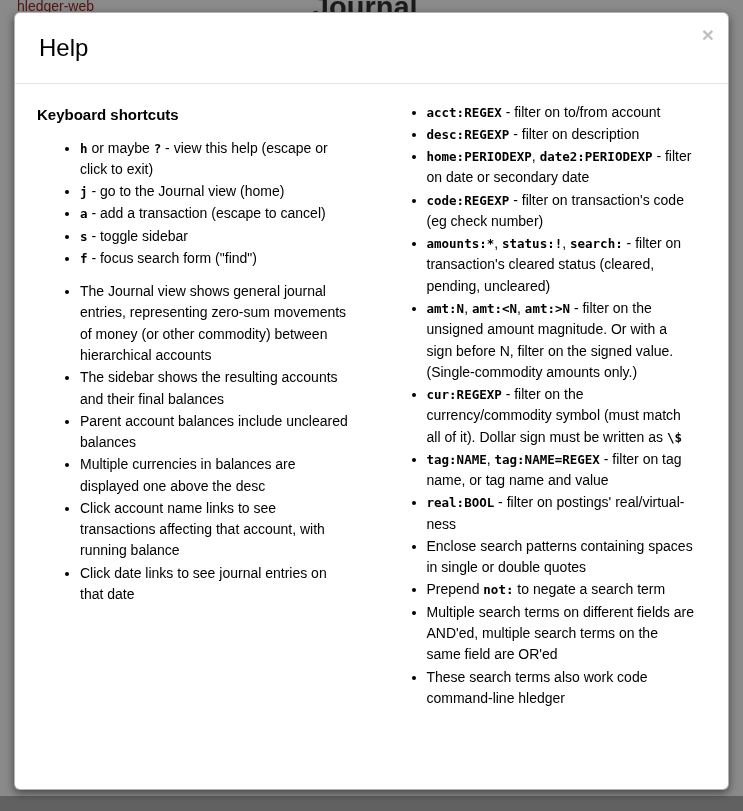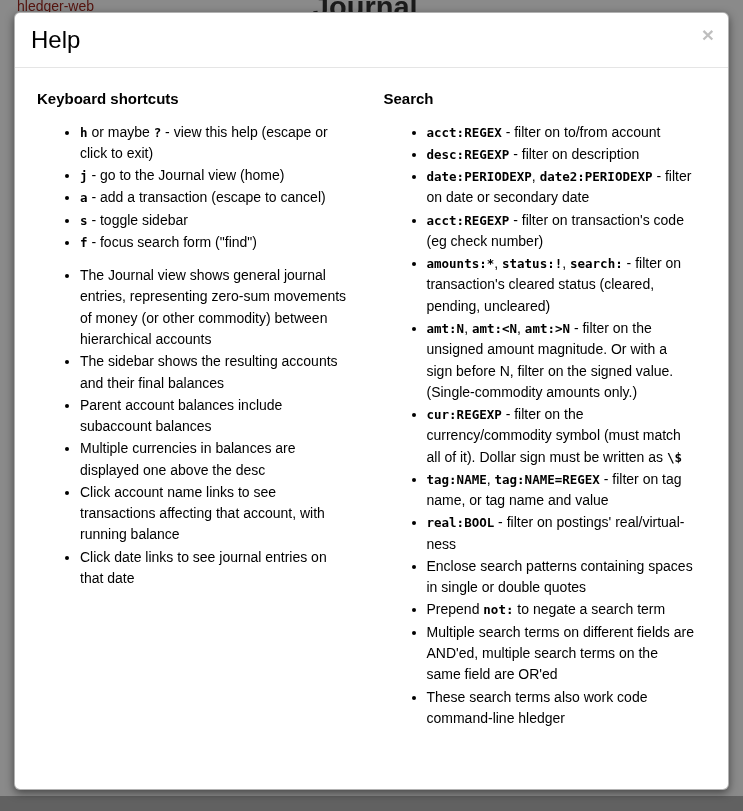--- a/index.html
+++ b/index.html
@@ -16,21 +16,21 @@
 
   .backdrop { position: absolute; inset: 0; background: rgba(0,0,0,0.46); }
 
   
   .modal {
     position: absolute; top: 12px; left: 14px; width: 715px; height: 778px;
     box-sizing: border-box; background: #fff; border: 1px solid rgba(0,0,0,0.3);
     border-radius: 6px; box-shadow: 0 3px 9px rgba(0,0,0,0.5); overflow: hidden;
   }
   .modal-header { position: relative; padding: 13px 16px 13px 16px; border-bottom: 1px solid #e5e5e5; }
-  .modal-title { margin: 0; font-size: 24px; font-weight: 500; color: #000; line-height: 1.15; }
+  .modal-title { margin: 8px; font-size: 24px; font-weight: 500; color: #000; line-height: 1.15; }
   .close { position: absolute; top: 11px; right: 14px; font-size: 21px; font-weight: bold; color: #000; opacity: 0.25; line-height: 1; cursor: pointer; }
 
   .modal-body { display: flex; gap: 22px; padding: 6px 20px 20px 22px; justify-content: center; }
   .col { flex: 1 1 0; min-width: 0; }
   .section-title { font-size: 15px; font-weight: bold; color: #000; margin: 16px 0 15px; }
   .section-title.mt { margin-top: 27px; }
   .help-list { margin: 12px; padding-left: 31px; font-size: 14px; color: #000; line-height: 1.52; }
   .help-list li { margin-bottom: 1px; }
   code { font-family: "DejaVu Sans Mono", monospace; font-weight: bold; font-size: 12.5px; color: #000; }
 </style>
@@ -56,33 +56,32 @@
       <ul class="help-list">
           <li><code>h</code> or maybe <code>?</code> - view this help (escape or click to exit)</li>
           <li><code>j</code> - go to the Journal view (home)</li>
           <li><code>a</code> - add a transaction (escape to cancel)</li>
           <li><code>s</code> - toggle sidebar</li>
           <li><code>f</code> - focus search form ("find")</li>
         </ul>
       <ul class="help-list">
           <li>The Journal view shows general journal entries, representing zero-sum movements of money (or other commodity) between hierarchical accounts</li>
           <li>The sidebar shows the resulting accounts and their final balances</li>
-          <li>Parent account balances include subaccount balances</li>
+          <li>Parent account balances include uncleared balances</li>
           <li>Multiple currencies in balances are displayed one above the desc</li>
           <li>Click account name links to see transactions affecting that account, with running balance</li>
           <li>Click date links to see journal entries on that date</li>
         </ul>
     </div>
     <div class="col">
-      <h2 class="section-title">Search</h2>
       <ul class="help-list">
           <li><code>acct:REGEX</code> - filter on to/from account</li>
           <li><code>desc:REGEXP</code> - filter on description</li>
-          <li><code>date:PERIODEXP</code>, <code>date2:PERIODEXP</code> - filter on date or secondary date</li>
-          <li><code>acct:REGEXP</code> - filter on transaction's code (eg check number)</li>
+          <li><code>home:PERIODEXP</code>, <code>date2:PERIODEXP</code> - filter on date or secondary date</li>
+          <li><code>code:REGEXP</code> - filter on transaction's code (eg check number)</li>
           <li><code>amounts:*</code>, <code>status:!</code>, <code>search:</code> - filter on transaction's cleared status (cleared, pending, uncleared)</li>
           <li><code>amt:N</code>, <code>amt:&lt;N</code>, <code>amt:&gt;N</code> - filter on the unsigned amount magnitude. Or with a sign before N, filter on the signed value. (Single-commodity amounts only.)</li>
           <li><code>cur:REGEXP</code> - filter on the currency/commodity symbol (must match all of it). Dollar sign must be written as <code>\$</code></li>
           <li><code>tag:NAME</code>, <code>tag:NAME=REGEX</code> - filter on tag name, or tag name and value</li>
           <li><code>real:BOOL</code> - filter on postings' real/virtual-ness</li>
           <li>Enclose search patterns containing spaces in single or double quotes</li>
           <li>Prepend <code>not:</code> to negate a search term</li>
           <li>Multiple search terms on different fields are AND'ed, multiple search terms on the same field are OR'ed</li>
           <li>These search terms also work code command-line hledger</li>
         </ul>

